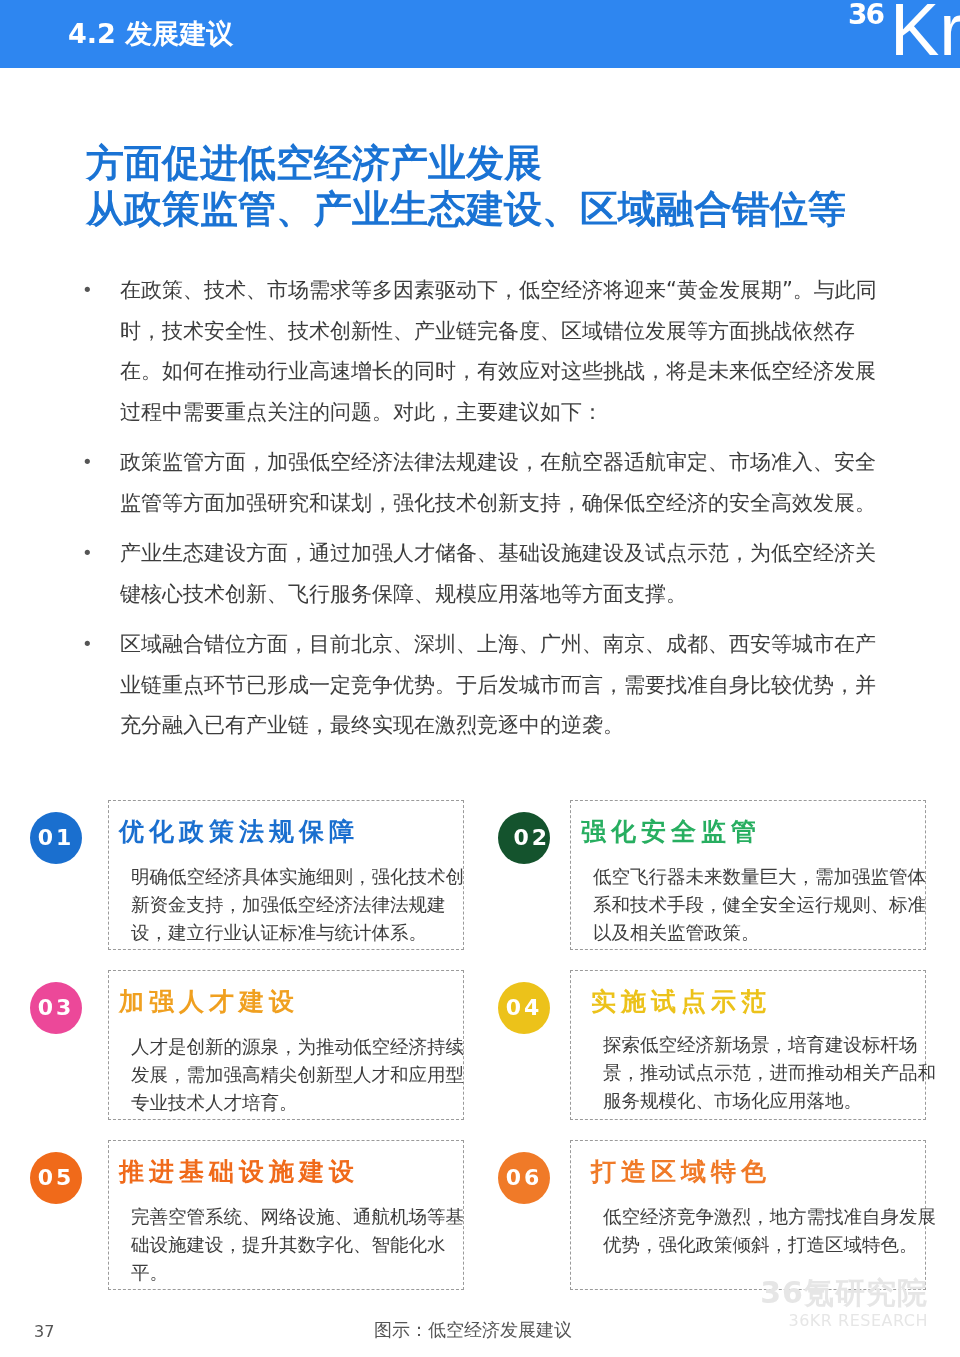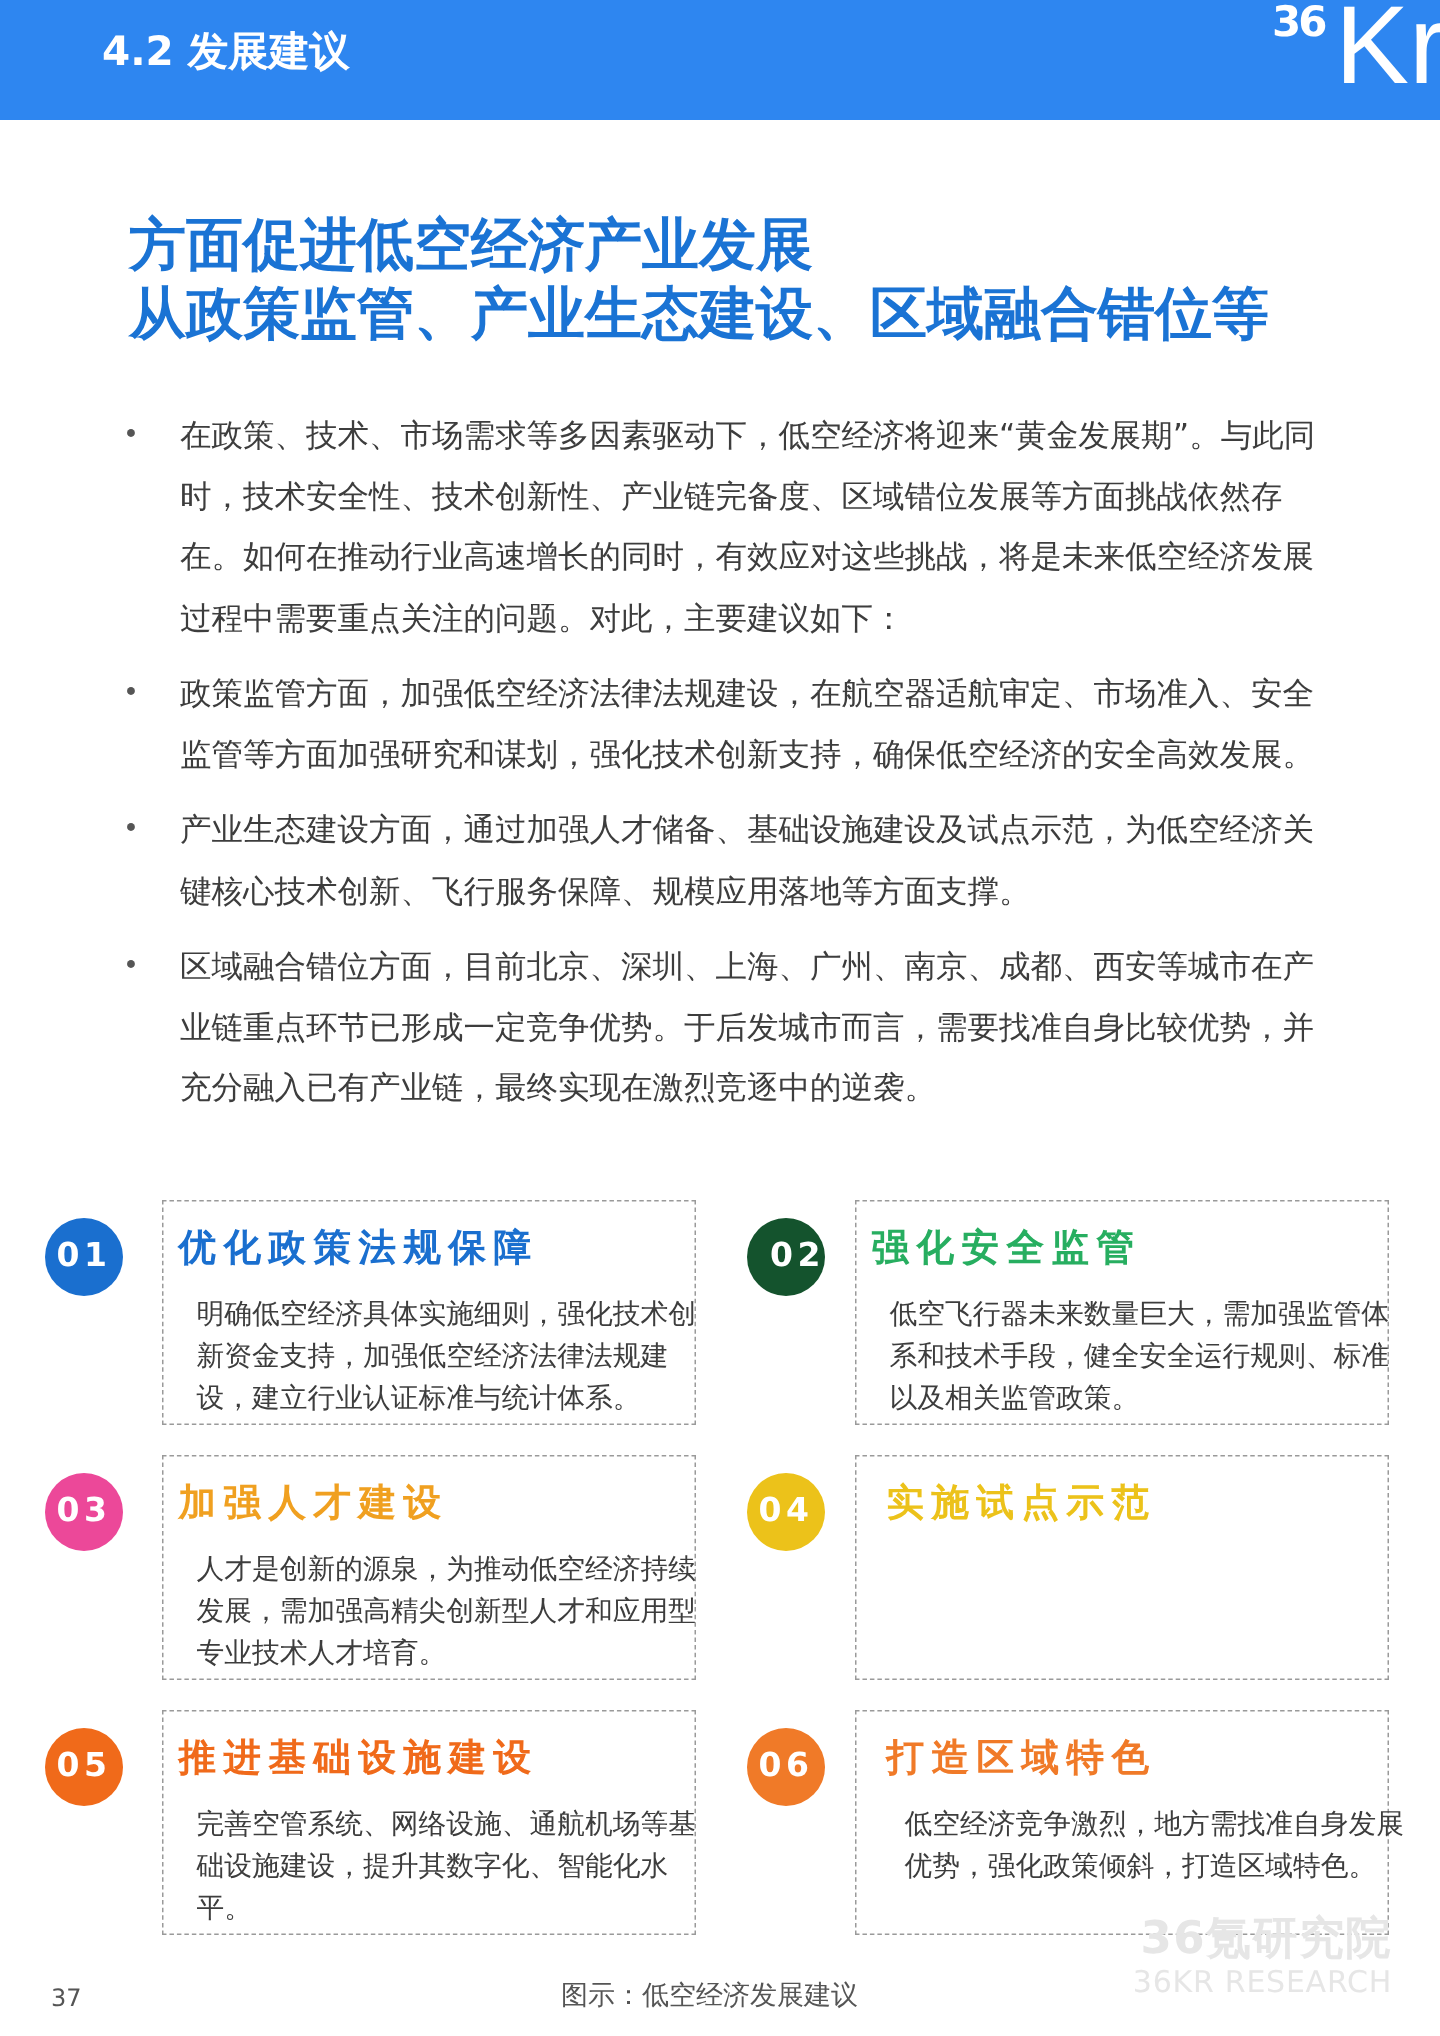--- a/index.html
+++ b/index.html
@@ -1,21 +1,21 @@
 <!DOCTYPE html>
 <html><head>
 <meta charset="utf-8">
 <style>
   html, body { margin: 0; padding: 0; }
   body {
     width: 960px; height: 1357px; background: #ffffff; position: relative; overflow: hidden;
     font-family: "DejaVu Sans", "Liberation Sans", sans-serif; color: #3c3c3c;
   }
   .header-bar {
-    position: absolute; left: 0; top: 0; width: 960px; height: 80px;
+    position: absolute; left: 0; top: 0; width: 960px; height: 68px;
     background: #2e86f0;
     text-align: center;
   }
   .header-title {
     position: absolute; left: 68px; top: 16px; font-size: 27px; font-weight: bold; color: #ffffff;
     letter-spacing: 0px;
   }
   .logo {
     position: absolute; right: 0; top: 0; width: 130px; height: 64px; overflow: hidden;
   }
@@ -39,21 +39,21 @@
     position: absolute; left: 78px; top: -12px; width: 356px; height: 150px;
     border: 1.5px dashed #9a9a9a; box-sizing: border-box; background: #fff;
   }
   .card-title { position: absolute; left: 10px; top: 14px; font-size: 25px; font-weight: bold; letter-spacing: 5px; }
   .card-body { position: absolute; left: 10px; top: 62px; width: 340px; font-size: 18.5px; line-height: 28px; color: #3d3d3d; margin-left: 12px; }
 
   .page-number { position: absolute; left: 34px; top: 1322px; font-size: 16px; color: #555; }
   .caption { position: absolute; left: 374px; top: 1318px; font-size: 18px; color: #555; }
   .watermark { position: absolute; right: 32px; top: 1276px; text-align: right; color: #e6e6e6; }
   .watermark .cn { font-size: 30px; font-weight: bold; letter-spacing: 1px; line-height: 34px; }
-  .watermark .en { font-size: 20px; line-height: 22px; letter-spacing: 0.5px; }
+  .watermark .en { font-size: 16px; line-height: 22px; letter-spacing: 0.5px; }
 </style>
 </head>
 <body>
 
 <div class="header-bar">
   <div class="header-title">4.2 发展建议</div>
   <div class="logo">
     <span class="num">36</span>
     <span class="kr">Kr</span>
   </div>
@@ -104,20 +104,21 @@
   <div class="card">
     <div class="card-title" style="color:#f0a020;">加强人才建设</div>
     <div class="card-body">人才是创新的源泉，为推动低空经济持续发展，需加强高精尖创新型人才和应用型专业技术人才培育。</div>
   </div>
 </div>
 
 <div class="card-wrap" style="left:498px; top:982px;">
   <div class="circle" style="background:#ecc21a;">04</div>
   <div class="card" style="left:72px;font-family:Liberation Mono, monospace;">
     <div class="card-title" style="color:#ecc21a; left:20px;">实施试点示范</div>
+    <div class="card-body" style="left:20px;">探索低空经济新场景，培育建设标杆场景，推动试点示范，进而推动相关产品和服务规模化、市场化应用落地。</div>
   </div>
 </div>
 
 <div class="card-wrap" style="left:30px; top:1152px;">
   <div class="circle" style="background:#f06a1a;">05</div>
   <div class="card">
     <div class="card-title" style="color:#f06a1a;">推进基础设施建设</div>
     <div class="card-body">完善空管系统、网络设施、通航机场等基础设施建设，提升其数字化、智能化水平。</div>
   </div>
 </div>

